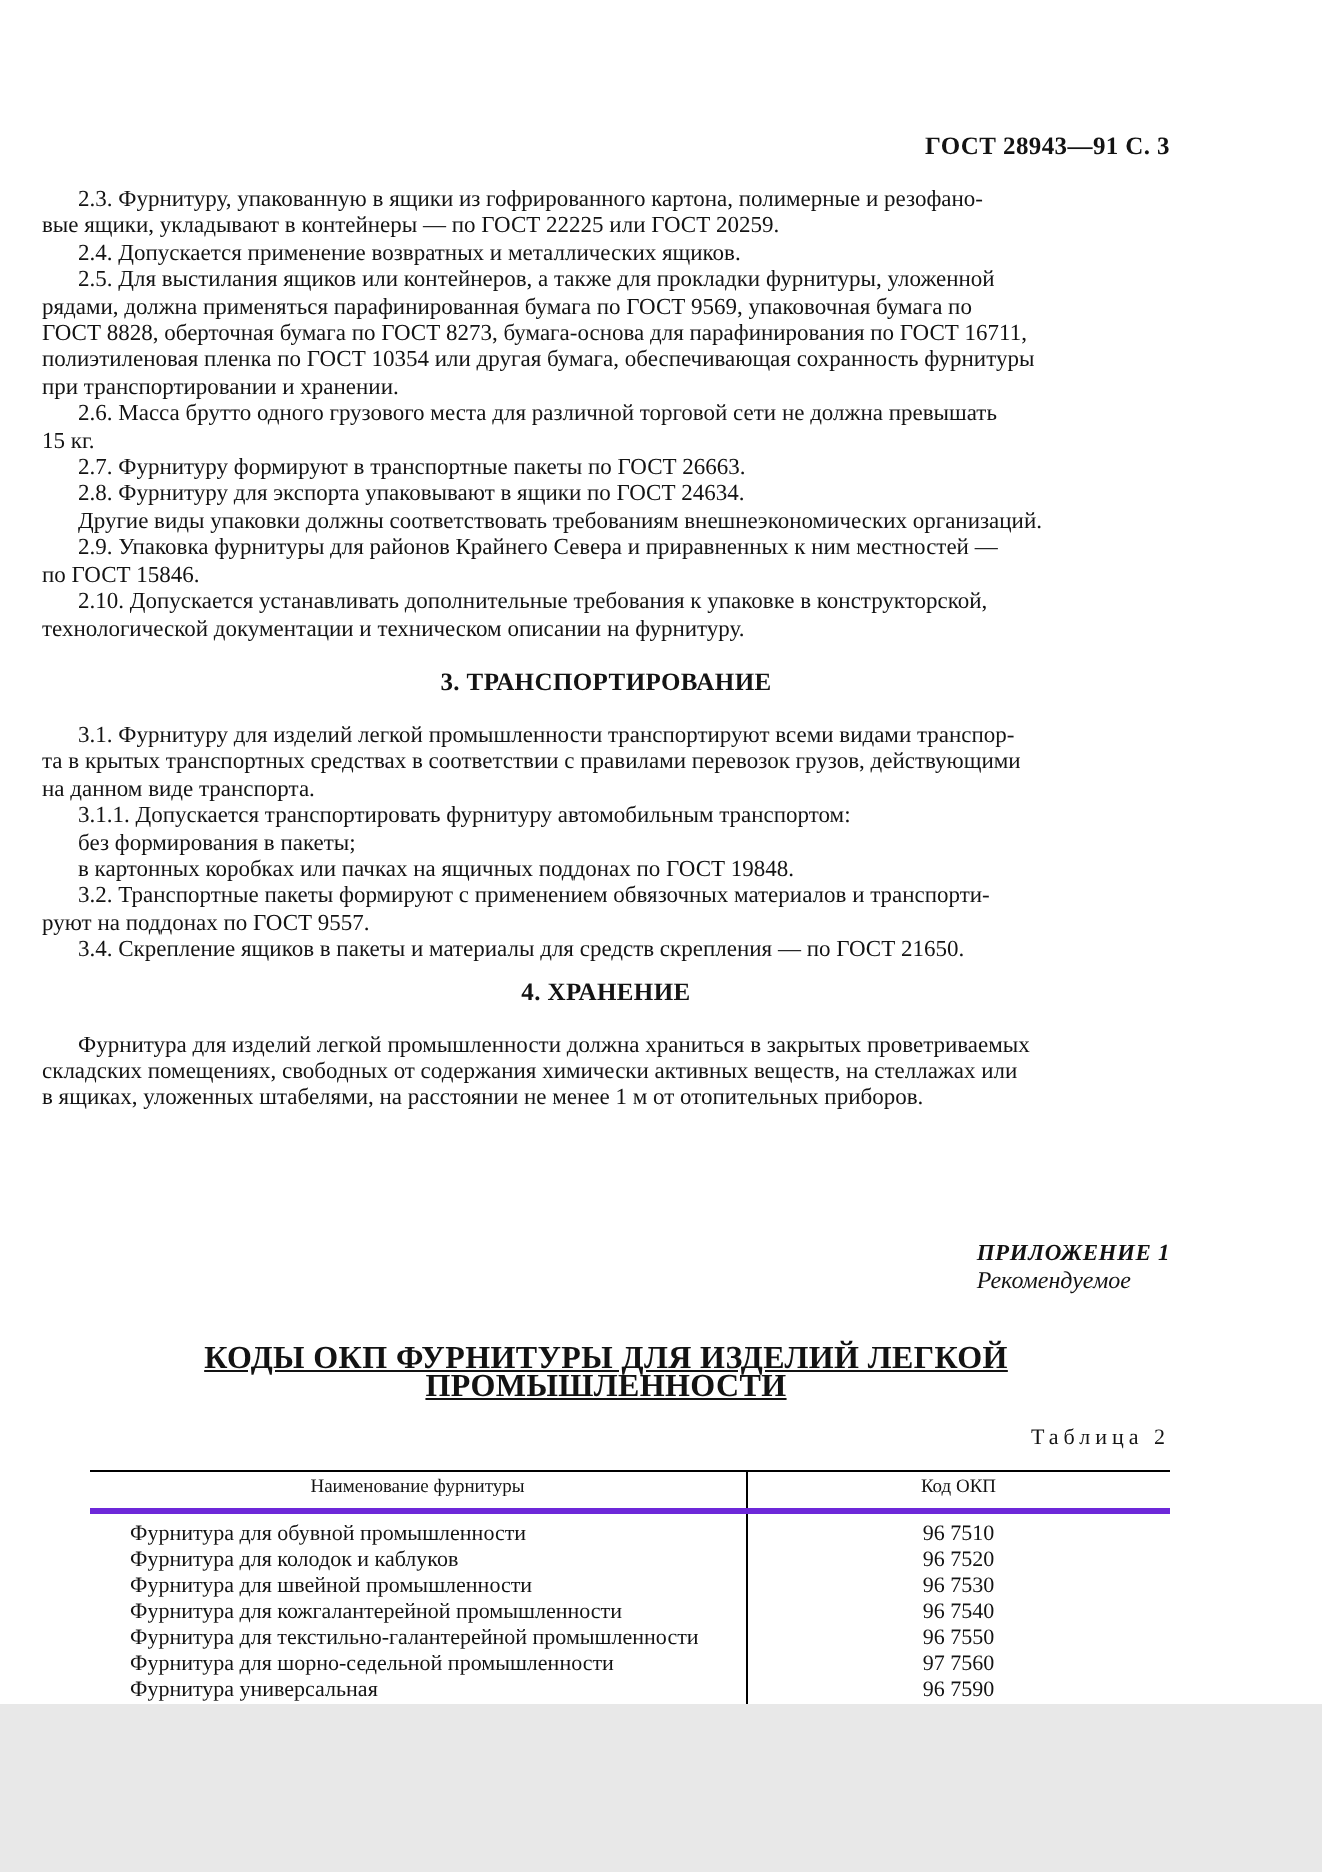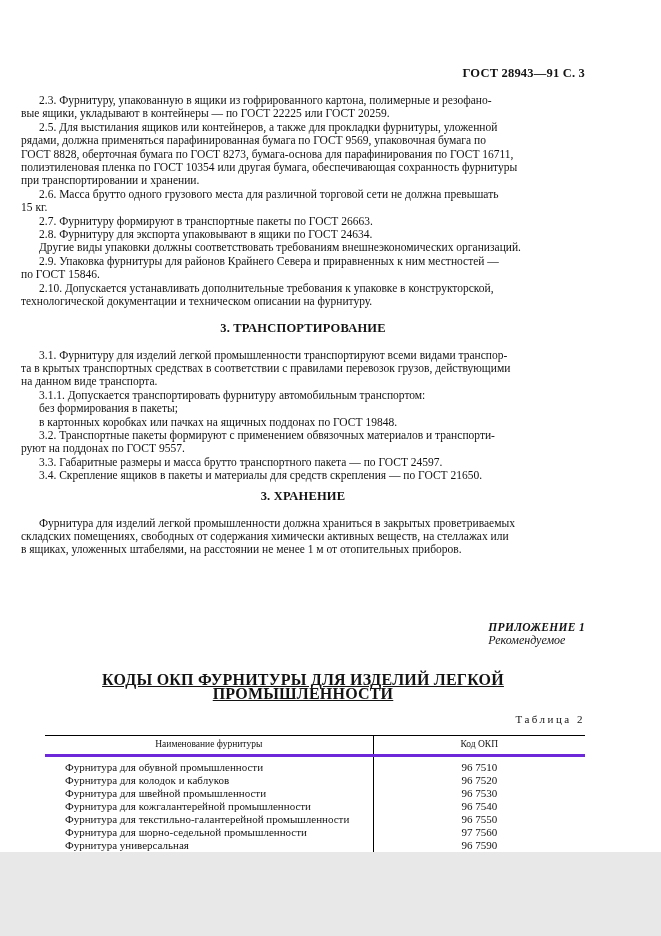--- a/index.html
+++ b/index.html
@@ -65,20 +65,21 @@
 
 <div class="page">
 
   <div class="doc-header">ГОСТ 28943—91 С. 3</div>
 
   <div class="content">
 
     <div>
       <div class="para">2.3. Фурнитуру, упакованную в ящики из гофрированного картона, полимерные и резофано-
 вые ящики, укладывают в контейнеры — по ГОСТ 22225 или ГОСТ 20259.</div>
+      <div class="para">2.4. Допускается применение возвратных и металлических ящиков.</div>
       <div class="para">2.5. Для выстилания ящиков или контейнеров, а также для прокладки фурнитуры, уложенной
 рядами, должна применяться парафинированная бумага по ГОСТ 9569, упаковочная бумага по
 ГОСТ 8828, оберточная бумага по ГОСТ 8273, бумага-основа для парафинирования по ГОСТ 16711,
 полиэтиленовая пленка по ГОСТ 10354 или другая бумага, обеспечивающая сохранность фурнитуры
 при транспортировании и хранении.</div>
       <div class="para">2.6. Масса брутто одного грузового места для различной торговой сети не должна превышать
 15 кг.</div>
       <div class="para">2.7. Фурнитуру формируют в транспортные пакеты по ГОСТ 26663.</div>
       <div class="para">2.8. Фурнитуру для экспорта упаковывают в ящики по ГОСТ 24634.</div>
       <div class="para">Другие виды упаковки должны соответствовать требованиям внешнеэкономических организаций.</div>
@@ -92,25 +93,24 @@
 
     <div>
       <div class="para">3.1. Фурнитуру для изделий легкой промышленности транспортируют всеми видами транспор-
 та в крытых транспортных средствах в соответствии с правилами перевозок грузов, действующими
 на данном виде транспорта.</div>
       <div class="para">3.1.1. Допускается транспортировать фурнитуру автомобильным транспортом:</div>
       <div class="para">без формирования в пакеты;</div>
       <div class="para">в картонных коробках или пачках на ящичных поддонах по ГОСТ 19848.</div>
       <div class="para">3.2. Транспортные пакеты формируют с применением обвязочных материалов и транспорти-
 руют на поддонах по ГОСТ 9557.</div>
-      <div class="para">3.3. Габаритные размеры и масса брутто транспортного пакета — по ГОСТ 24597.</div>
       <div class="para">3.4. Скрепление ящиков в пакеты и материалы для средств скрепления — по ГОСТ 21650.</div>
     </div>
 
-    <div class="sec-heading tight-top">3. ХРАНЕНИЕ</div>
+    <div class="sec-heading tight-top">4. ХРАНЕНИЕ</div>
 
     <div>
       <div class="para">Фурнитура для изделий легкой промышленности должна храниться в закрытых проветриваемых
 складских помещениях, свободных от содержания химически активных веществ, на стеллажах или
 в ящиках, уложенных штабелями, на расстоянии не менее 1 м от отопительных приборов.</div>
     </div>
 
     <div class="appendix">
       <div class="appendix-label">ПРИЛОЖЕНИЕ 1</div>
       <div class="appendix-note">Рекомендуемое</div>

